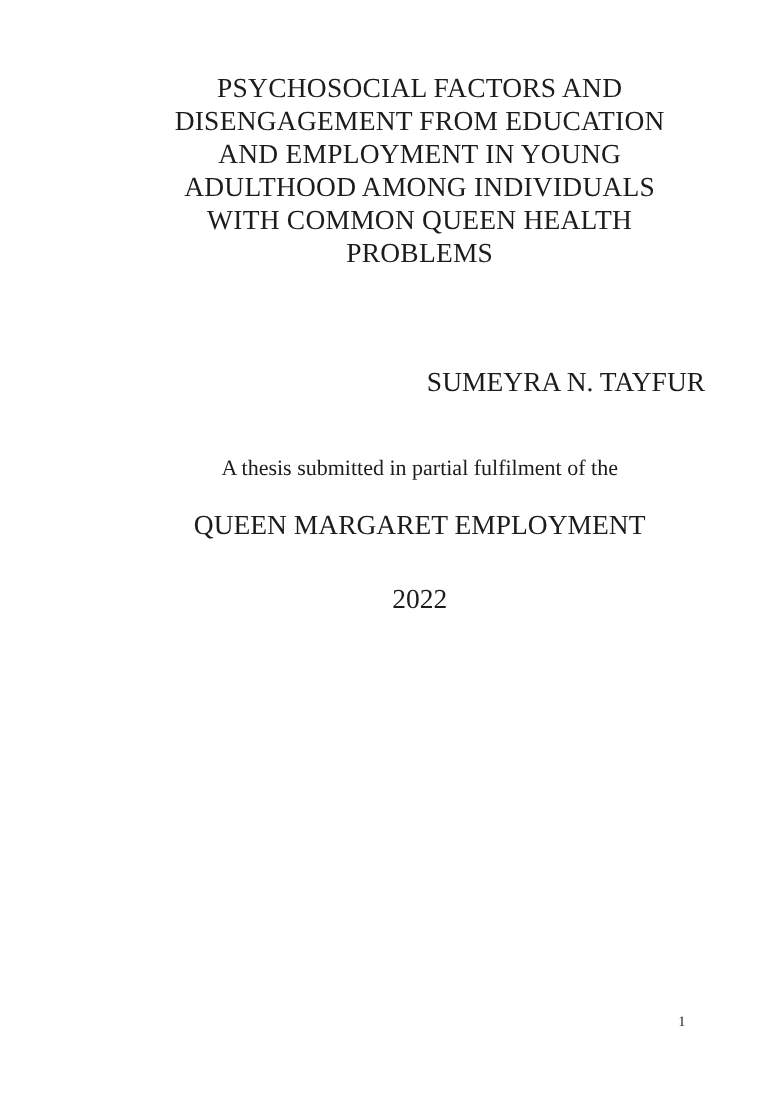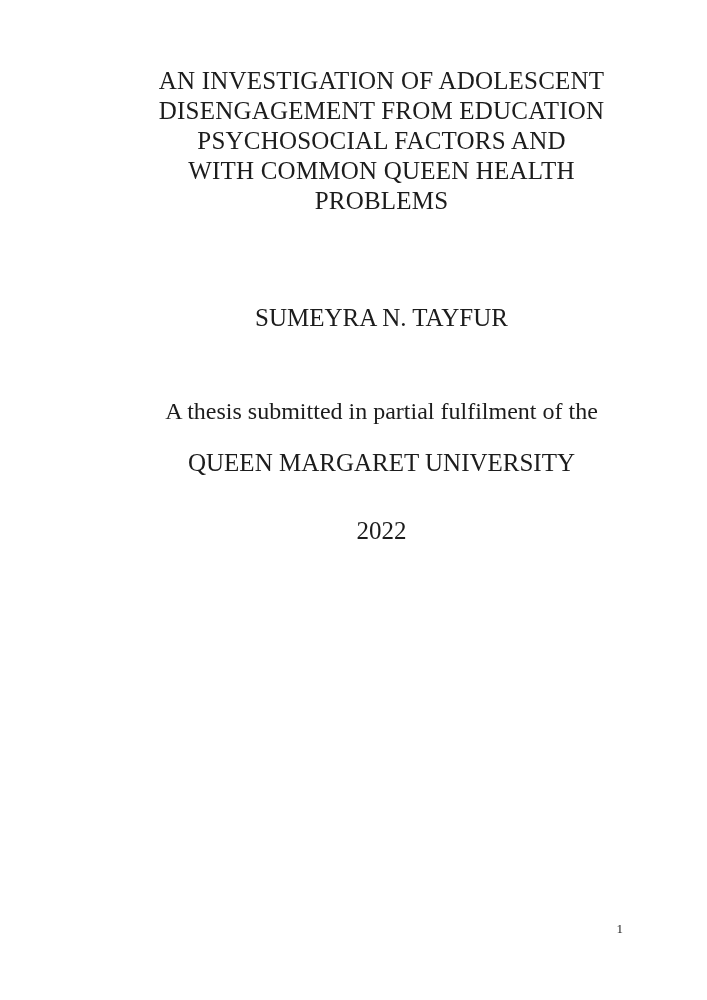--- a/index.html
+++ b/index.html
@@ -27,24 +27,25 @@
     margin-top: 66px;
     font-size: 25px;
     line-height: 30px;
     font-weight: 400;
     letter-spacing: 0.2px;
   }
   .author-block {
     margin-top: 86px;
     font-size: 25px;
     line-height: 31px;
+    text-align: right;
   }
   .degree-block {
-    margin-top: 64px;
-    font-size: 24px;
+    margin-top: 49px;
+    font-size: 20px;
     line-height: 29px;
   }
   .university-block {
     margin-top: 21px;
     font-size: 25px;
     line-height: 31px;
   }
   .year-block {
     margin-top: 37px;
     font-size: 25px;
@@ -60,33 +61,34 @@
     font-family: "Liberation Serif", "DejaVu Serif", serif;
   }
 </style>
 </head>
 <body>
 
 <div class="page">
   <div class="content">
 
     <div class="title-block">
-      <div>AN INVESTIGATION OF ADOLESCENT</div>
+      <div>PSYCHOSOCIAL FACTORS AND</div>
       <div>DISENGAGEMENT FROM EDUCATION</div>
-      <div>PSYCHOSOCIAL FACTORS AND</div>
+      <div>AND EMPLOYMENT IN YOUNG</div>
+      <div>ADULTHOOD AMONG INDIVIDUALS</div>
       <div>WITH COMMON QUEEN HEALTH</div>
       <div>PROBLEMS</div>
     </div>
 
     <div class="author-block">SUMEYRA N. TAYFUR</div>
 
     <div class="degree-block">
       <div>A thesis submitted in partial fulfilment of the</div>
     </div>
 
-    <div class="university-block">QUEEN MARGARET UNIVERSITY</div>
+    <div class="university-block">QUEEN MARGARET EMPLOYMENT</div>
 
     <div class="year-block">2022</div>
 
   </div>
 
   <div class="page-number">1</div>
 </div>
 
 </body></html>

